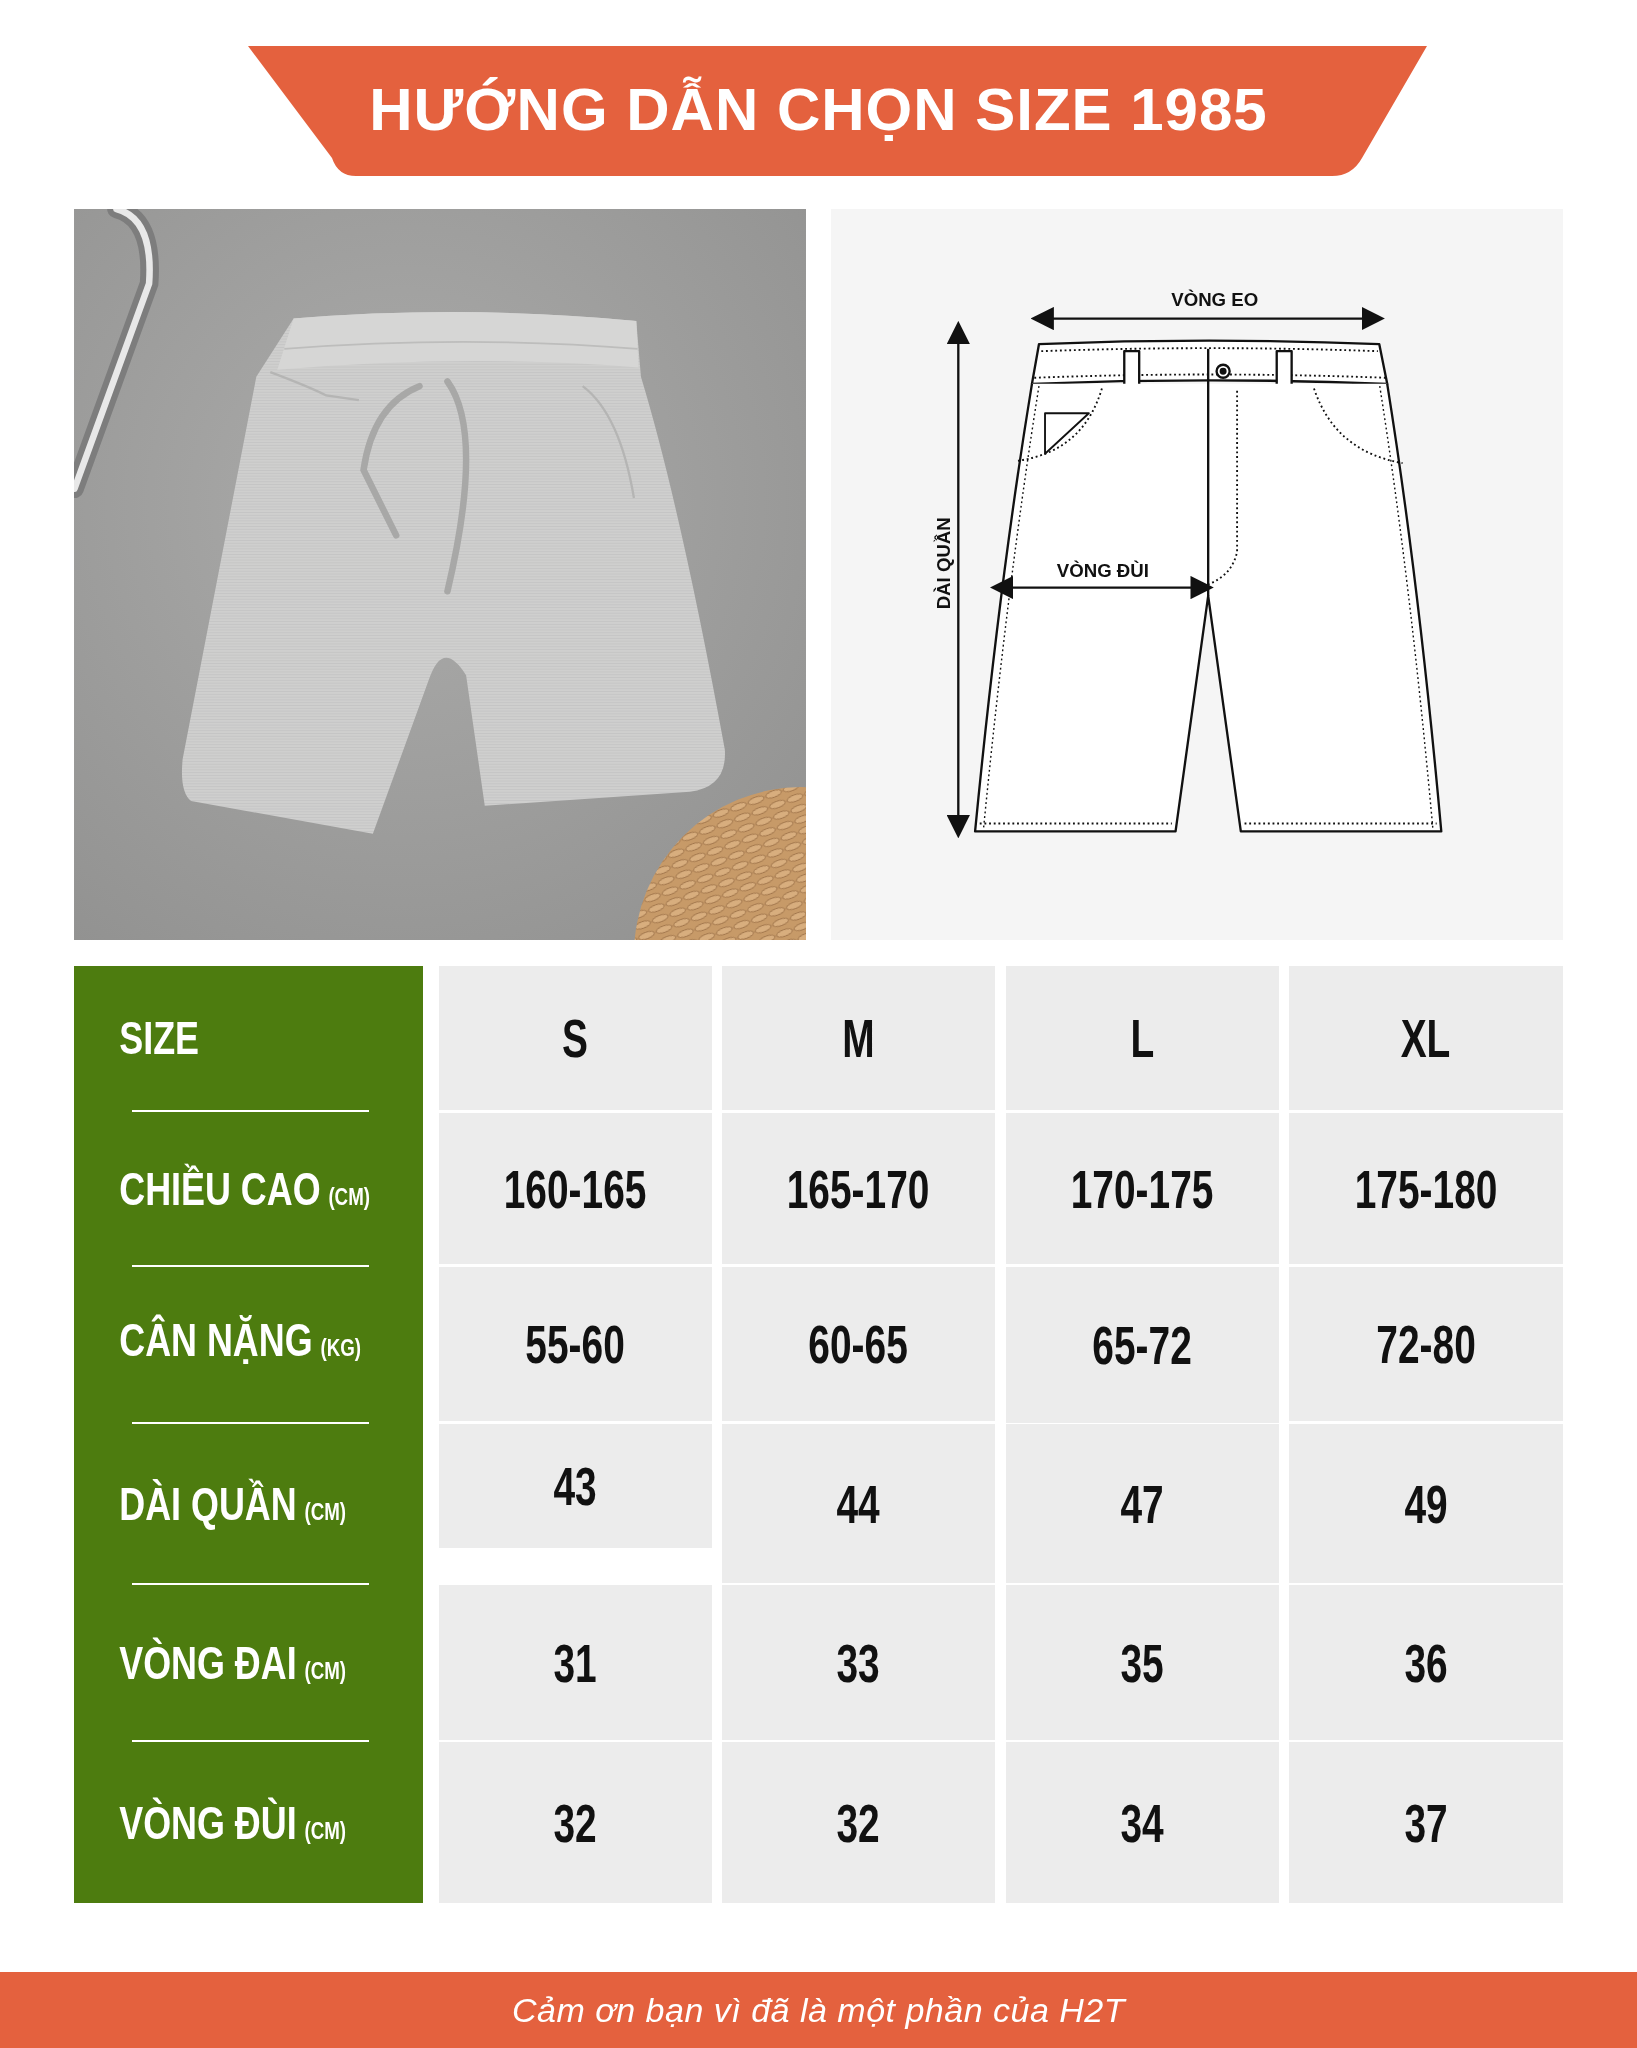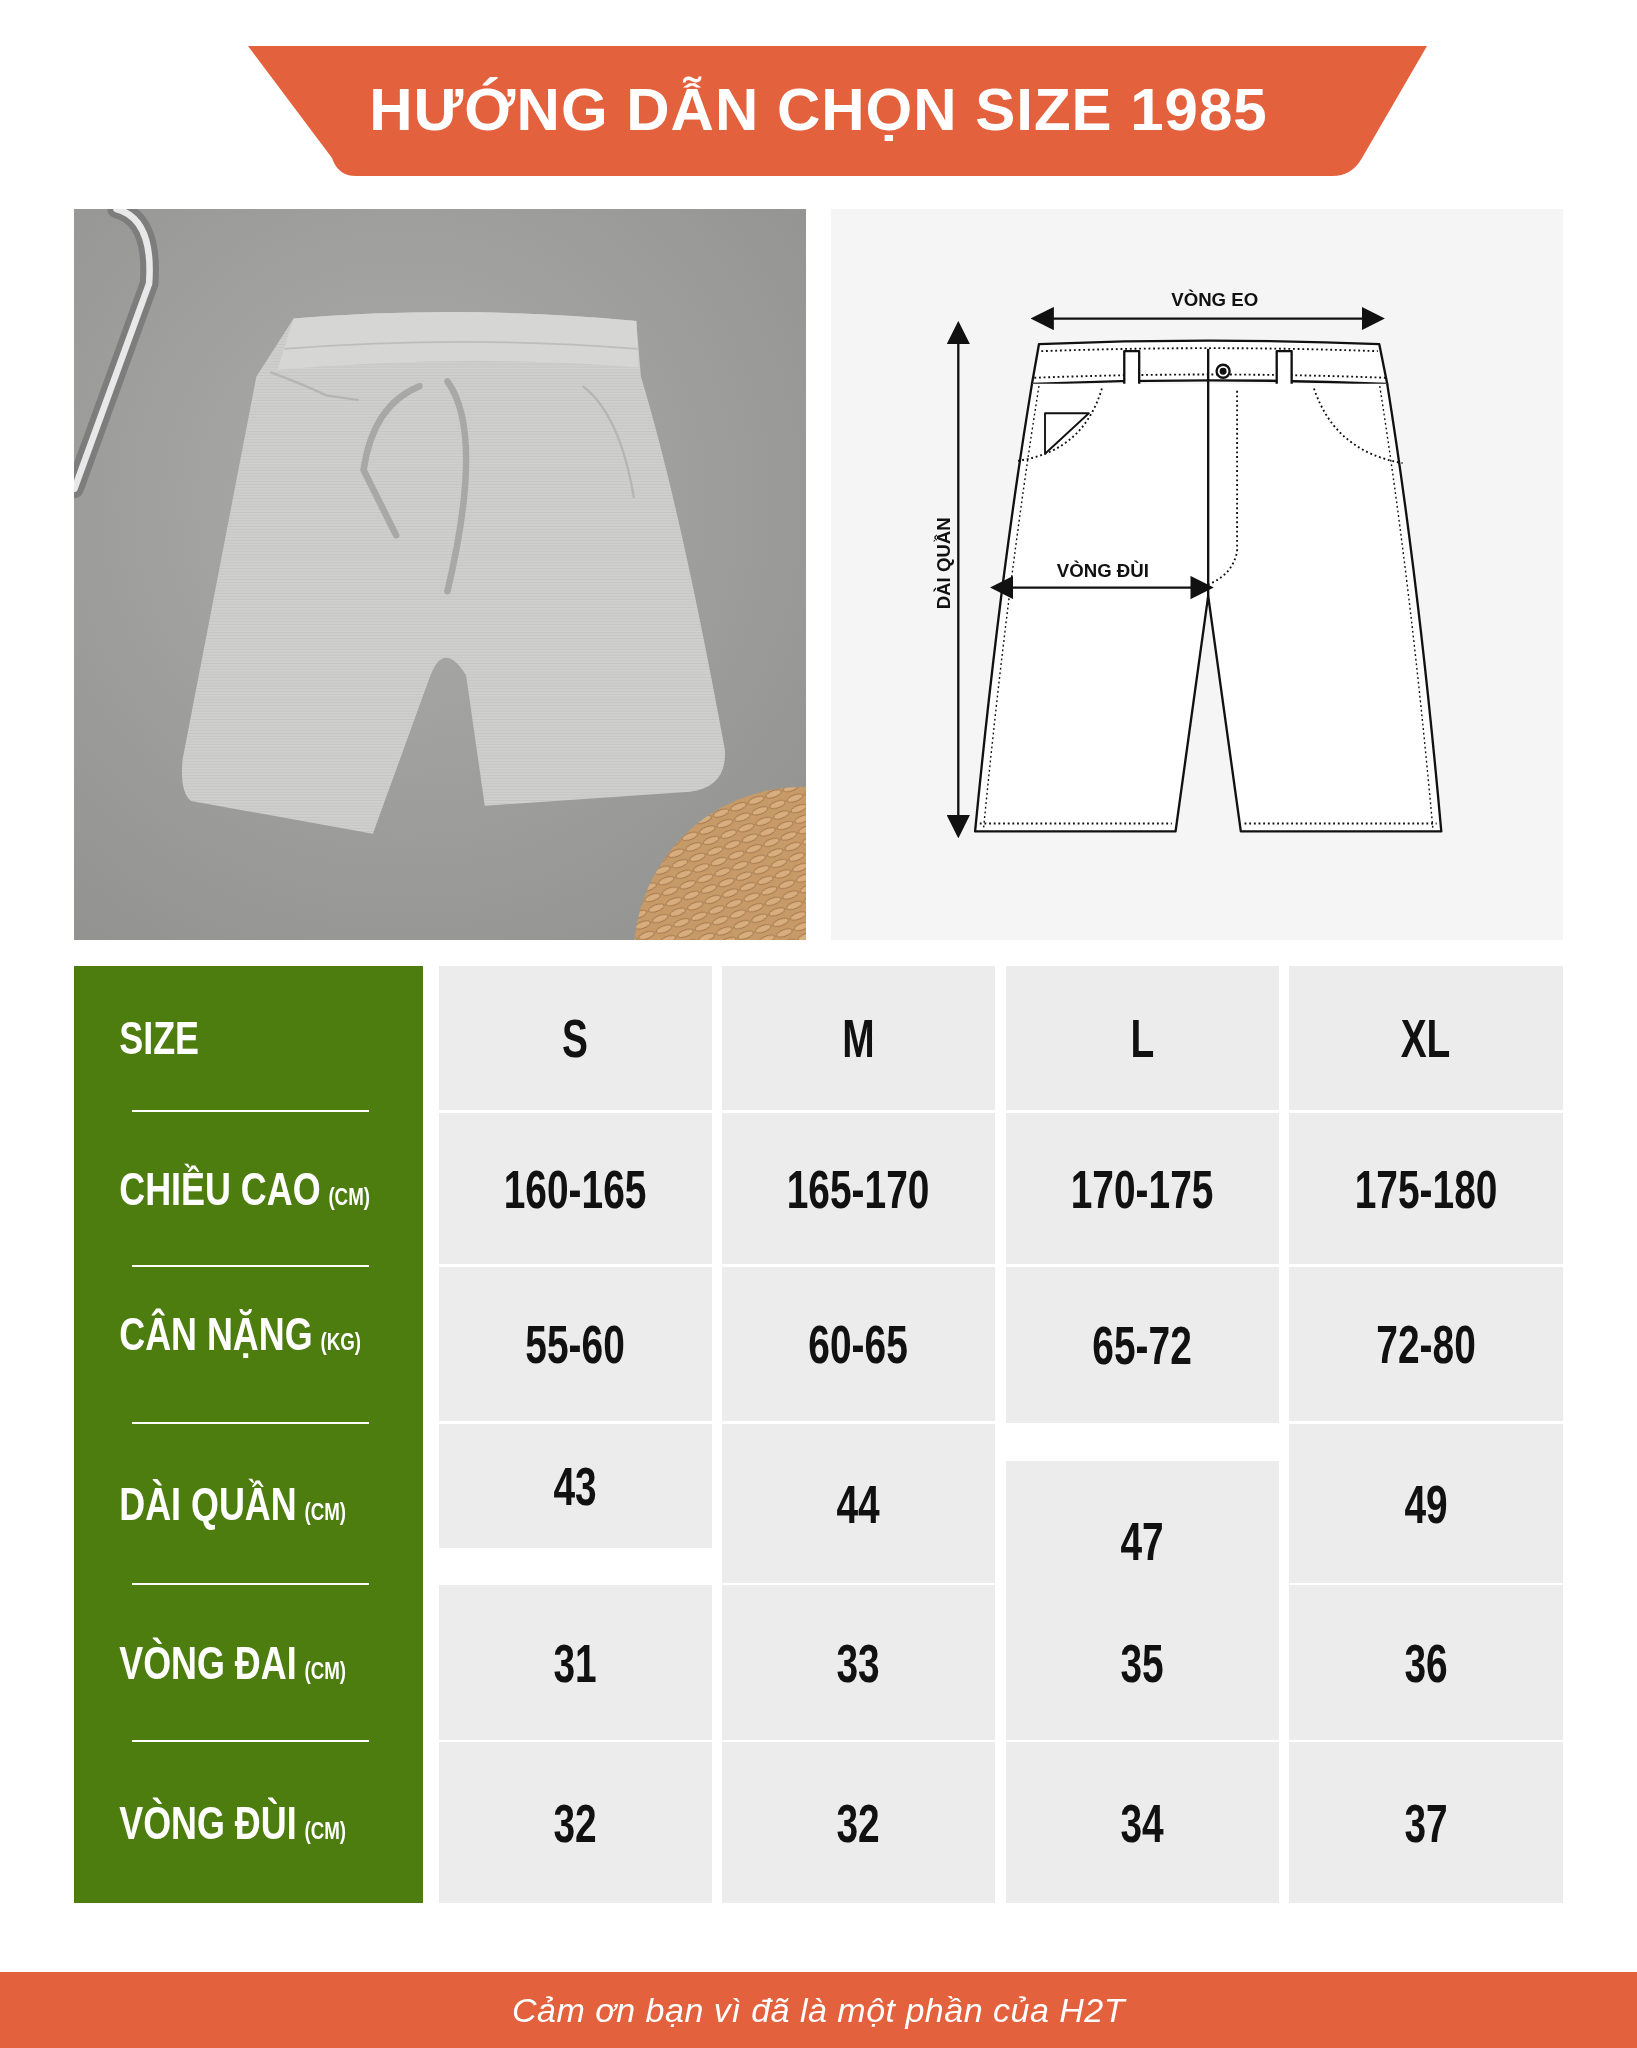--- a/index.html
+++ b/index.html
@@ -154,21 +154,21 @@
 
 <div class="label-col">
   <div class="label-row" style="top:0;height:144px;">
     <span class="txt"><span>SIZE</span></span>
   </div>
   <div class="sep" style="top:144px;"></div>
   <div class="label-row" style="top:146px;height:153px;">
     <span class="txt"><span>CHIỀU CAO</span><span class="unit">(CM)</span></span>
   </div>
   <div class="sep" style="top:299px;"></div>
-  <div class="label-row" style="top:290px;height:156px;">
+  <div class="label-row" style="top:296px;height:156px;">
     <span class="txt"><span>CÂN NẶNG</span><span class="unit">(KG)</span></span>
   </div>
   <div class="sep" style="top:456px;"></div>
   <div class="label-row" style="top:458px;height:159px;">
     <span class="txt"><span>DÀI QUẦN</span><span class="unit">(CM)</span></span>
   </div>
   <div class="sep" style="top:617px;"></div>
   <div class="label-row" style="top:619px;height:156px;">
     <span class="txt"><span>VÒNG ĐAI</span><span class="unit">(CM)</span></span>
   </div>
@@ -218,21 +218,21 @@
 
 <div class="cell" style="left:1006px;top:966px;width:273px;height:144px;">
     <span class="v">L</span>
   </div>
 <div class="cell" style="left:1006px;top:1113px;width:273px;height:151px;">
     <span class="v">170-175</span>
   </div>
 <div class="cell" style="left:1006px;top:1267px;width:273px;height:156px;">
     <span class="v">65-72</span>
   </div>
-<div class="cell" style="left:1006px;top:1424px;width:273px;height:159px;margin-top:37px;">
+<div class="cell" style="left:1006px;top:1424px;width:273px;height:159px;">
     <span class="v">47</span>
   </div>
 <div class="cell" style="left:1006px;top:1585px;width:273px;height:155px;">
     <span class="v">35</span>
   </div>
 <div class="cell" style="left:1006px;top:1742px;width:273px;height:161px;">
     <span class="v">34</span>
   </div>
 
 <div class="cell" style="left:1289px;top:966px;width:274px;height:144px;">

